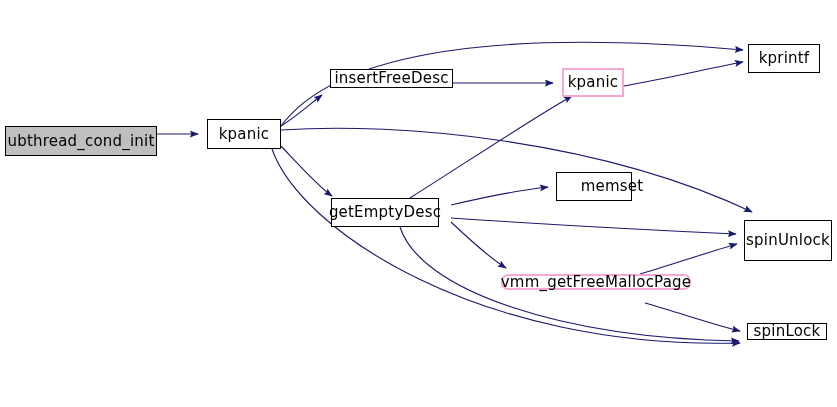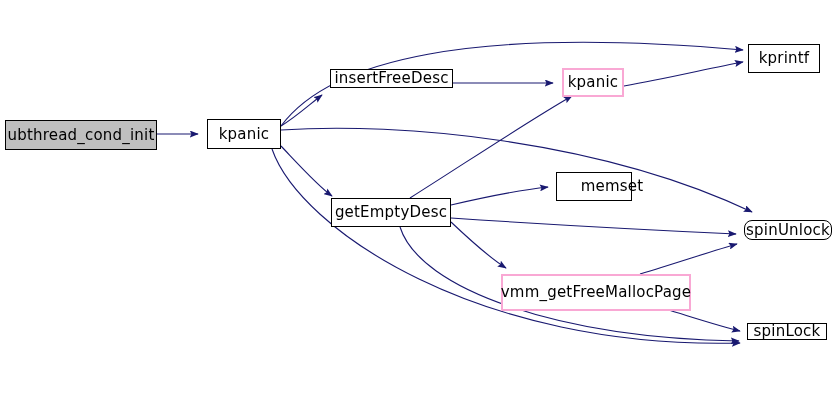--- a/index.html
+++ b/index.html
@@ -16,21 +16,21 @@
     box-sizing:border-box;
     display:flex;align-items:center;justify-content:center;
     background:#ffffff;
     border:1px solid #000000;
     color:#000000;
     font-size:15px;
     line-height:1;
     white-space:nowrap;
     letter-spacing:0.2px;
   }
-  .node.highlight{ background:#bfbfbf; border-color:#000000; }
+  .node.highlight{ background:#bfbfbf; border-color:#000000;margin-top:6px; }
   .node.external{ border:2px solid #f9a8d4; }
   .node-label{ pointer-events:none; }
 </style>
 </head>
 <body>
 
 <div id="stage">
   <svg id="edges" viewBox="0 0 837 407" xmlns="http://www.w3.org/2000/svg">
     <defs>
       <marker id="arrowhead" markerWidth="9" markerHeight="7" refX="8.2" refY="3.5" orient="auto" markerUnits="userSpaceOnUse">
@@ -67,26 +67,26 @@
       </div>
       <div class="node external" style="left: 562px; top: 68px; width: 62px; height: 29px;">
         <span class="node-label">kpanic</span>
       </div>
       <div class="node" style="left: 748px; top: 44px; width: 72px; height: 29px;">
         <span class="node-label">kprintf</span>
       </div>
       <div class="node" style="left: 556px; top: 172px; width: 76px; height: 29px; padding-left: 36px;">
         <span class="node-label">memset</span>
       </div>
-      <div class="node" style="left: 331px; top: 198px; width: 120px; height: 29px;">
+      <div class="node" style="left: 331px; top: 198px; width: 108px; height: 29px;">
         <span class="node-label">getEmptyDesc</span>
       </div>
-      <div class="node" style="left: 744px; top: 220px; width: 88px; height: 20px; border-radius: 8px;">
+      <div class="node" style="left: 744px; top: 220px; width: 88px; height: 41px;">
         <span class="node-label">spinUnlock</span>
       </div>
-      <div class="node external" style="left: 501px; top: 274px; width: 190px; height: 37px;">
+      <div class="node external" style="left: 501px; top: 274px; width: 190px; height: 16px; border-radius: 7px;">
         <span class="node-label">vmm_getFreeMallocPage</span>
       </div>
       <div class="node" style="left: 747px; top: 323px; width: 80px; height: 17px;">
         <span class="node-label">spinLock</span>
       </div>
     </div>
 </div>
 
 </body></html>

